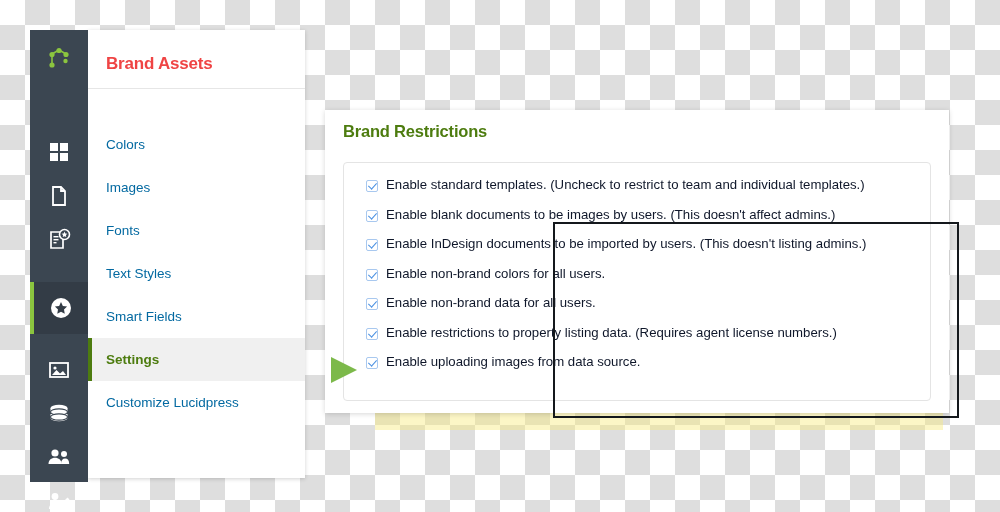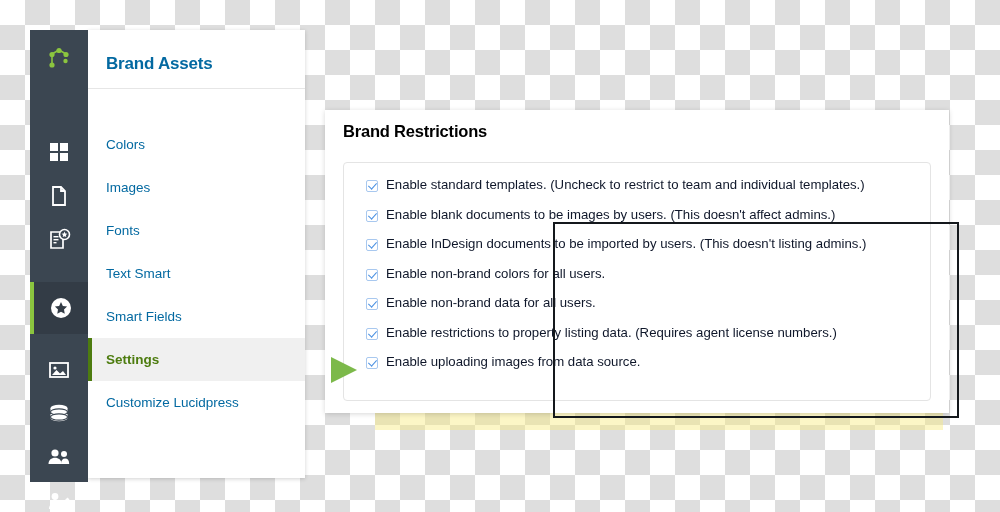--- a/index.html
+++ b/index.html
@@ -67,21 +67,21 @@
     height: 59px;
     border-bottom: 1px solid #e6e6e6;
     display: flex;
     align-items: center;
     padding-left: 18px;
     box-sizing: border-box;
   }
   #nav-title {
     font-size: 17px;
     font-weight: bold;
-    color: #0369a1;
+    color: #ef4444;
     letter-spacing: -0.2px;
     margin-top: 10px;
   }
   #nav-list {
     padding-top: 34px;
   }
   .nav-item {
     height: 43px;
     display: flex;
     align-items: center;
@@ -110,21 +110,21 @@
     box-shadow: 0 1px 5px rgba(0,0,0,0.16);
     z-index: 3;
     box-sizing: border-box;
   }
   #content-title {
     position: absolute;
     left: 18px;
     top: 12px;
     font-size: 16.5px;
     font-weight: bold;
-    color: #000000;
+    color: #4d7c0f;
     letter-spacing: -0.2px;
   }
   #restriction-box {
     position: absolute;
     left: 18px;
     top: 52px;
     right: 18px;
     bottom: 12px;
     border: 1px solid #e4e4e4;
     border-radius: 4px;
@@ -313,21 +313,21 @@
     <div class="nav-item">
         <span>Colors</span>
       </div>
     <div class="nav-item">
         <span>Images</span>
       </div>
     <div class="nav-item">
         <span>Fonts</span>
       </div>
     <div class="nav-item">
-        <span>Text Smart</span>
+        <span>Text Styles</span>
       </div>
     <div class="nav-item">
         <span>Smart Fields</span>
       </div>
     <div class="nav-item active">
         <span>Settings</span>
       </div>
     <div class="nav-item">
         <span>Customize Lucidpress</span>
       </div>

